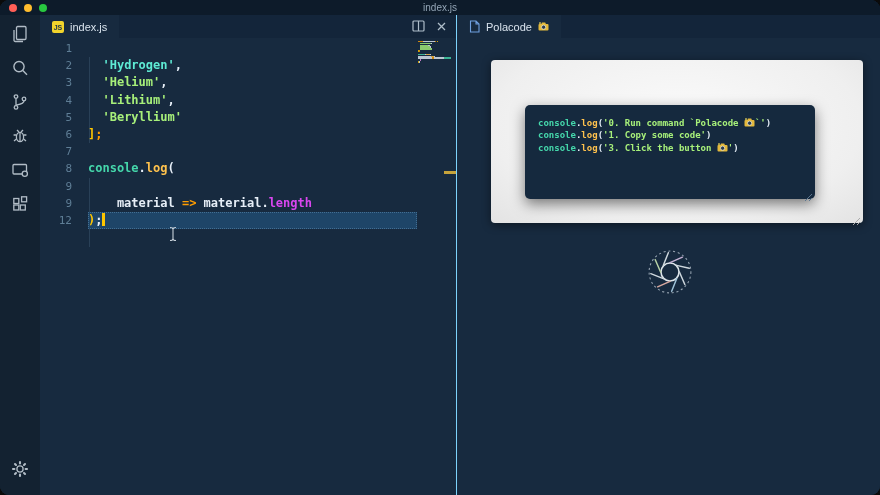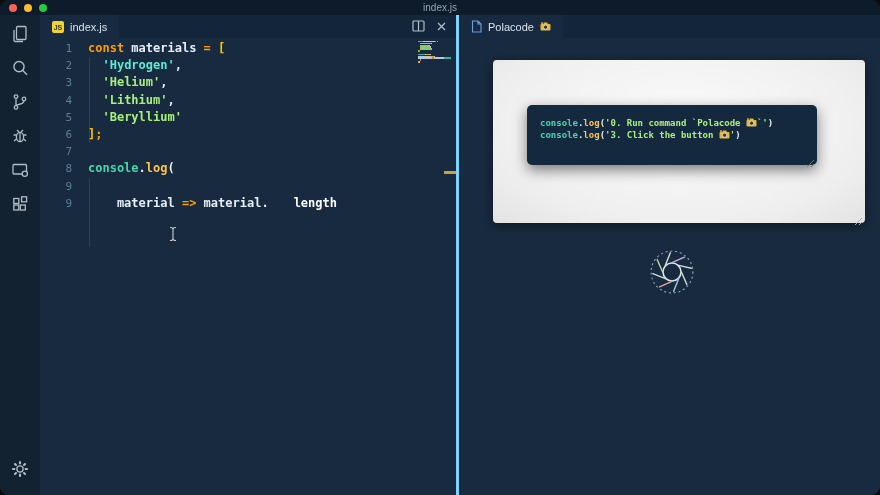--- a/index.html
+++ b/index.html
@@ -39,26 +39,26 @@
     outline:1px dotted rgba(135,185,225,.35);outline-offset:-1px;}
   .cursor{display:inline-block;width:3px;height:13px;background:var(--cursor,#ffc600);
     vertical-align:-2px;}
   .indent-guide{position:absolute;width:1px;background:rgba(125,165,200,.18);left:48.5px;}
   .minimap{position:absolute;top:3px;right:8px;width:30px;}
   .mrow{height:1.4px;margin-bottom:.45px;white-space:nowrap;font-size:0;}
   .mseg{display:inline-block;height:100%;opacity:.8;}
   .ruler-mark{position:absolute;left:404px;top:133px;width:13px;height:3px;background:#c6a33b;}
   .ibeam{position:absolute;left:128px;top:188px;}
   
-  .panel{flex:1;display:flex;flex-direction:column;border-left:3px solid #7dd3fc;}
+  .panel{flex:1;display:flex;flex-direction:column;border-left:1px solid #7dd3fc;}
   .panel-body{position:relative;flex:1;background:var(--editor-bg,#172a3f);}
   .card{position:absolute;left:34px;top:22px;width:372px;height:163px;border-radius:4px;
     background:radial-gradient(ellipse at 50% 40%,#fbfbfb 0%,#efefef 70%,#e3e3e3 100%);
     box-shadow:0 2px 10px rgba(0,0,0,.45);}
-  .snippet{position:absolute;left:34px;top:45px;width:290px;height:60px;border-radius:5px;
+  .snippet{position:absolute;left:34px;top:45px;width:290px;height:94px;border-radius:5px;
     background:var(--snippet-bg,#15293e);box-shadow:0 5px 14px rgba(0,0,0,.5);
     padding:12px 0 0 13px;box-sizing:border-box;}
   .prow{font-family:"DejaVu Sans Mono",monospace;font-size:9px;font-weight:700;
     line-height:12.4px;white-space:pre;}
   .grip{position:absolute;right:2px;bottom:2px;width:9px;height:9px;}
   .cam{display:inline-block;width:11px;height:9px;vertical-align:-1px;}
   .cam svg{display:block;}
   .shutter{position:absolute;left:190px;top:211px;width:46px;height:46px;background:transparent;
     border:none;padding:0;cursor:pointer;}
   .doc-icon{display:flex;align-items:center;}
@@ -151,21 +151,20 @@
           </span>
         </div>
       </div>
 
       <div class="editor">
         <div class="indent-guide" style="top:19px;height:86px;"></div>
         <div class="indent-guide" style="top:140px;height:69px;"></div>
         <div class="code" id="code">
             <div class="row">
               <span class="gutter">1</span>
-              <span class="codetext"><span style="color: rgb(255, 157, 0);">const</span><span style="color: rgb(230, 238, 247);"> materials </span><span style="color: rgb(255, 157, 0);">=</span><span style="color: rgb(230, 238, 247);"> </span><span style="color: rgb(255, 198, 0);">[</span></span>
             </div>
             <div class="row">
               <span class="gutter">2</span>
               <span class="codetext"><span style="color: rgb(230, 238, 247);">  </span><span style="color: #5eead4;">'Hydrogen'</span><span style="color: rgb(230, 238, 247);">,</span></span>
             </div>
             <div class="row">
               <span class="gutter">3</span>
               <span class="codetext"><span style="color: rgb(230, 238, 247);">  </span><span style="color: rgb(167, 240, 122);">'Helium'</span><span style="color: rgb(230, 238, 247);">,</span></span>
             </div>
             <div class="row">
@@ -186,21 +185,25 @@
             </div>
             <div class="row">
               <span class="gutter">8</span>
               <span class="codetext"><span style="color: rgb(69, 215, 171);">console</span><span style="color: rgb(230, 238, 247);">.</span><span style="color: rgb(255, 194, 77);">log</span><span style="color: rgb(230, 238, 247);">(</span></span>
             </div>
             <div class="row">
               <span class="gutter">9</span>
             </div>
             <div class="row">
               <span class="gutter">9</span>
-              <span class="codetext"><span style="color: rgb(230, 238, 247);">    material </span><span style="color: rgb(255, 157, 0);">=&gt;</span><span style="color: rgb(230, 238, 247);"> material</span><span style="color: rgb(230, 238, 247);">.</span><span style="color: #ffffff; margin-left: 25px;">length</span></span>
+              <span class="codetext"><span style="color: rgb(230, 238, 247);">    material </span><span style="color: rgb(255, 157, 0);">=&gt;</span><span style="color: rgb(230, 238, 247);"> material</span><span style="color: rgb(230, 238, 247);">.</span><span style="color: #d946ef;">length</span></span>
+            </div>
+            <div class="row current">
+              <span class="gutter">12</span>
+              <span class="codetext"><span style="color: rgb(255, 198, 0);">)</span><span style="color: rgb(230, 238, 247);">;</span><span class="cursor"></span></span>
             </div>
           </div>
         <div class="minimap" id="minimap">
             <div class="mrow"><span class="mseg" style="width: 5.25px; background: rgb(255, 157, 0);"></span><span class="mseg" style="width: 11.55px; background: rgb(230, 238, 247);"></span><span class="mseg" style="width: 1.05px; background: rgb(255, 157, 0);"></span><span class="mseg" style="width: 1.05px; background: transparent;"></span><span class="mseg" style="width: 1.05px; background: rgb(255, 198, 0);"></span></div>
             <div class="mrow"><span class="mseg" style="width: 2.1px; background: transparent;"></span><span class="mseg" style="width: 10.5px; background: rgb(167, 240, 122);"></span><span class="mseg" style="width: 1.05px; background: rgb(230, 238, 247);"></span></div>
             <div class="mrow"><span class="mseg" style="width: 2.1px; background: transparent;"></span><span class="mseg" style="width: 8.4px; background: rgb(167, 240, 122);"></span><span class="mseg" style="width: 1.05px; background: rgb(230, 238, 247);"></span></div>
             <div class="mrow"><span class="mseg" style="width: 2.1px; background: transparent;"></span><span class="mseg" style="width: 9.45px; background: rgb(167, 240, 122);"></span><span class="mseg" style="width: 1.05px; background: rgb(230, 238, 247);"></span></div>
             <div class="mrow"><span class="mseg" style="width: 2.1px; background: transparent;"></span><span class="mseg" style="width: 11.55px; background: rgb(167, 240, 122);"></span></div>
             <div class="mrow"><span class="mseg" style="width: 1.05px; background: rgb(255, 198, 0);"></span><span class="mseg" style="width: 1.05px; background: rgb(255, 157, 0);"></span></div>
             <div class="mrow"></div>
@@ -242,20 +245,21 @@
       <div class="panel-body">
         <div class="card">
           <div class="snippet">
             <div id="preview">
                 <div class="prow"><span style="color: rgb(69, 215, 171);">console</span><span style="color: rgb(230, 238, 247);">.</span><span style="color: rgb(255, 194, 77);">log</span><span style="color: rgb(230, 238, 247);">(</span><span style="color: rgb(167, 240, 122);">'0. Run command `Polacode <span class="cam"><svg width="11" height="9" viewBox="0 0 11 9">
                         <rect x="0.5" y="2" width="10" height="6.5" rx="1" fill="#e4b93c"></rect>
                         <rect x="3.6" y="0.6" width="4" height="2.2" rx="0.6" fill="#e4b93c"></rect>
                         <circle cx="5.6" cy="5.2" r="2.1" fill="#2a3a4c" stroke="#f7f3e2" stroke-width="0.7"></circle>
                         <rect x="1.1" y="0.4" width="1.8" height="1.3" fill="#f6e05e"></rect>
                       </svg></span>`'</span><span style="color: rgb(230, 238, 247);">)</span></div>
+                <div class="prow"><span style="color: rgb(69, 215, 171);">console</span><span style="color: rgb(230, 238, 247);">.</span><span style="color: rgb(255, 194, 77);">log</span><span style="color: rgb(230, 238, 247);">(</span><span style="color: rgb(167, 240, 122);">'1. Copy some code'</span><span style="color: rgb(230, 238, 247);">)</span></div>
                 <div class="prow"><span style="color: rgb(69, 215, 171);">console</span><span style="color: rgb(230, 238, 247);">.</span><span style="color: rgb(255, 194, 77);">log</span><span style="color: rgb(230, 238, 247);">(</span><span style="color: rgb(167, 240, 122); text-align: right;">'3. Click the button <span class="cam"><svg width="11" height="9" viewBox="0 0 11 9">
                         <rect x="0.5" y="2" width="10" height="6.5" rx="1" fill="#e4b93c"></rect>
                         <rect x="3.6" y="0.6" width="4" height="2.2" rx="0.6" fill="#e4b93c"></rect>
                         <circle cx="5.6" cy="5.2" r="2.1" fill="#2a3a4c" stroke="#f7f3e2" stroke-width="0.7"></circle>
                         <rect x="1.1" y="0.4" width="1.8" height="1.3" fill="#f6e05e"></rect>
                       </svg></span>'</span><span style="color: rgb(230, 238, 247);">)</span></div>
               </div>
             <span class="grip">
               <svg width="9" height="9" viewBox="0 0 9 9" stroke="#5c7790" stroke-width="1">
                 <path d="M8 1 L1 8 M8 5 L5 8"></path>

